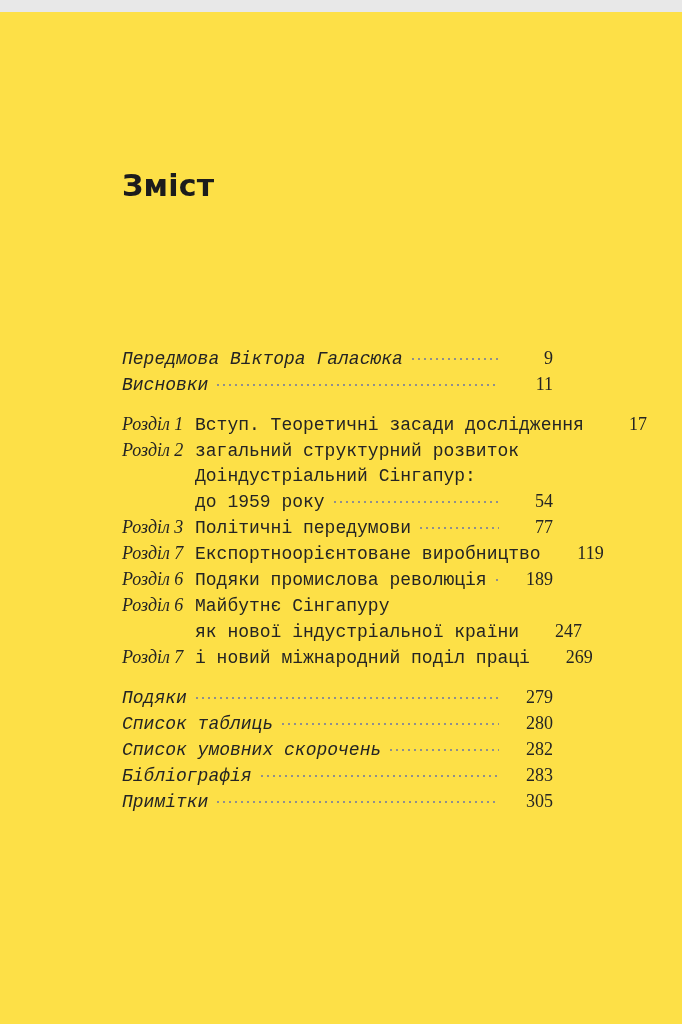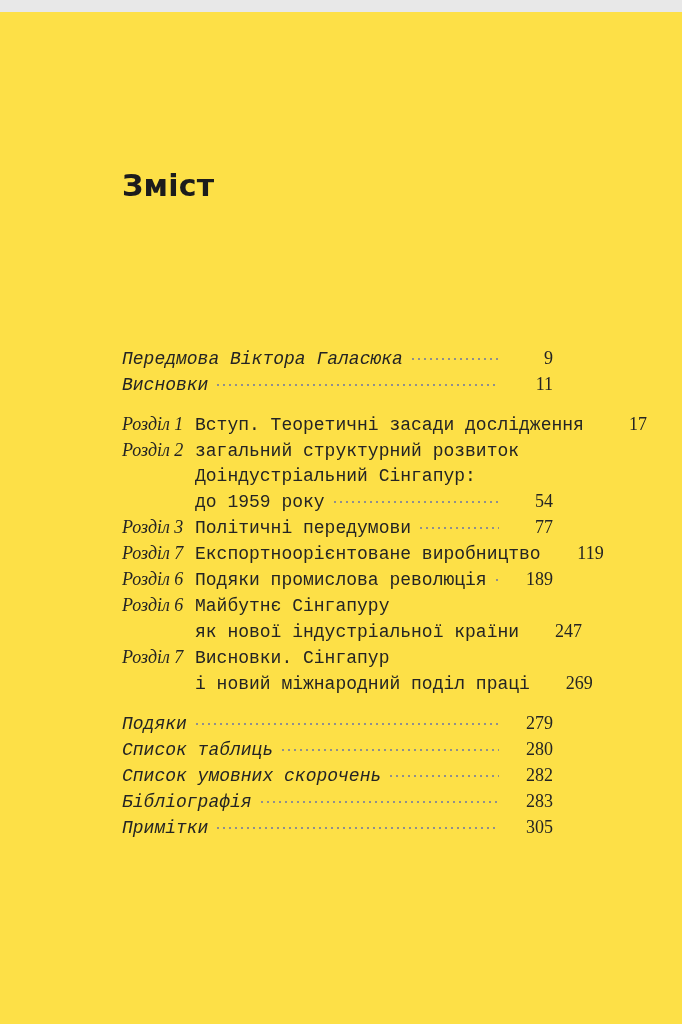--- a/index.html
+++ b/index.html
@@ -159,23 +159,20 @@
           <span class="leader"></span>
           <span class="page-num">247</span>
         </div>
       </div>
     </div>
 
     <div class="row">
       <span class="label">Розділ 7</span>
       <div class="content">
         <div class="line">
-            <span class="entry-title">Висновки. Сінгапур</span>
-          </div>
-        <div class="line">
           <span class="entry-title">і новий міжнародний поділ праці</span>
           <span class="leader"></span>
           <span class="page-num">269</span>
         </div>
       </div>
     </div>
 
     <div class="section-gap"></div>
 
     <div class="row">

